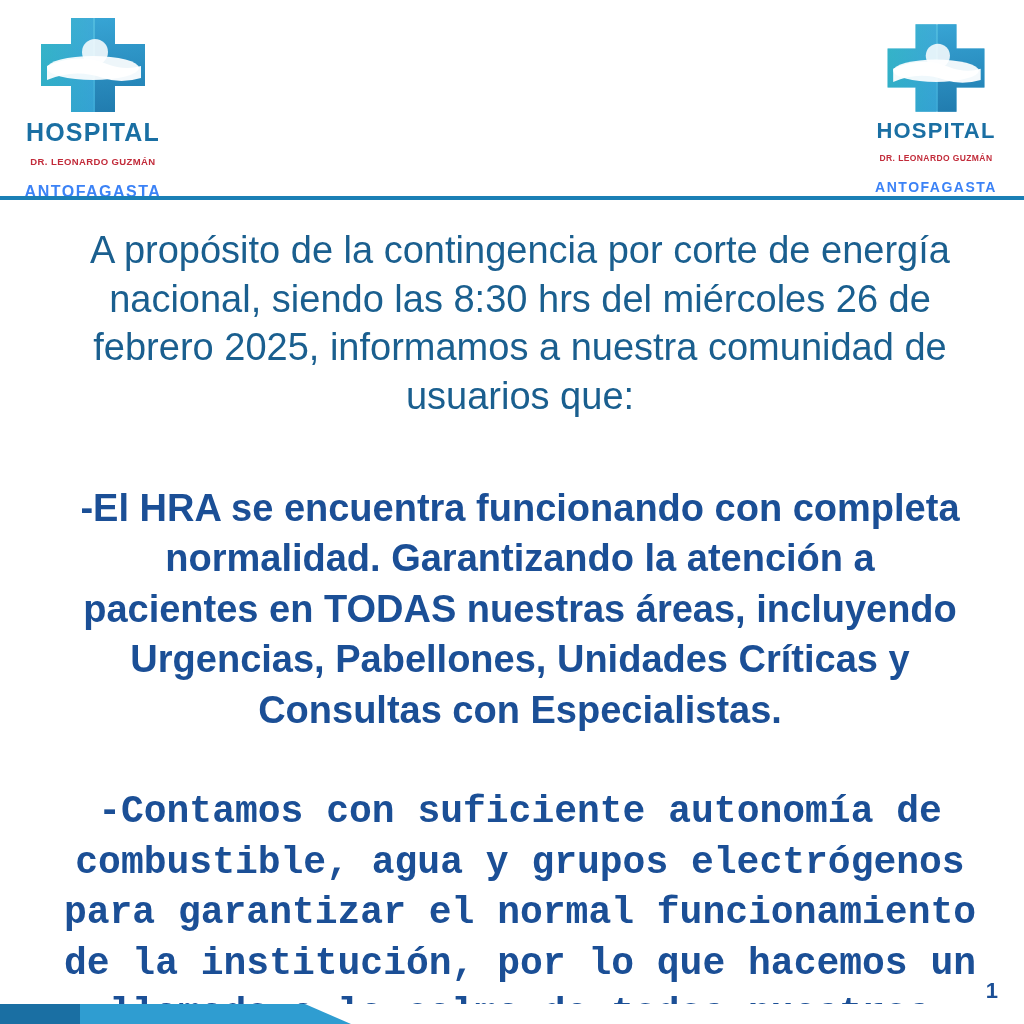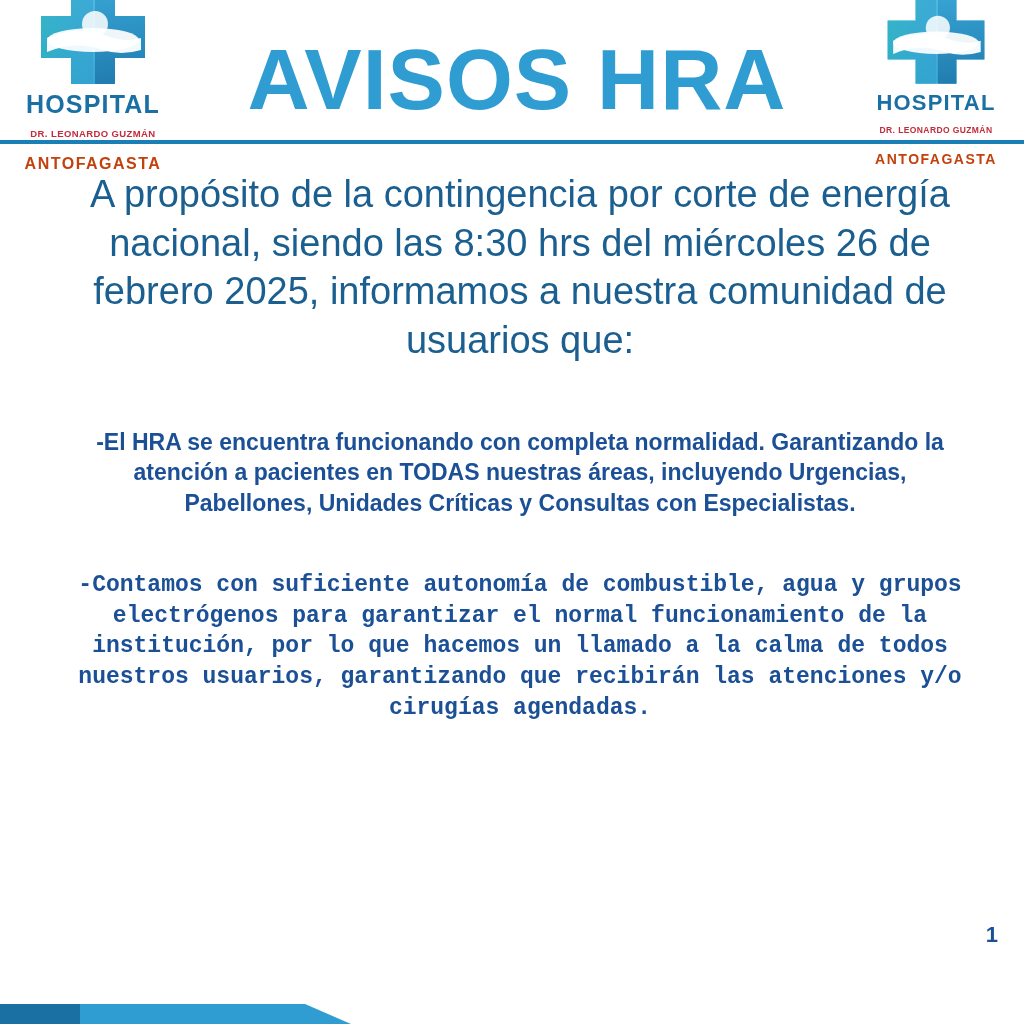--- a/index.html
+++ b/index.html
@@ -12,21 +12,21 @@
     height: 1024px;
     background: #ffffff;
     font-family: "Liberation Sans", sans-serif;
     overflow: hidden;
     position: relative;
   }
 
   
   .header {
     position: relative;
-    height: 144px;
+    height: 200px;
     width: 100%;
     display: flex;
     align-items: center;
     justify-content: space-between;
     padding: 8px 18px 0 18px;
     background: #ffffff;
   }
   .header-rule {
     position: absolute;
     left: 0;
@@ -69,21 +69,21 @@
     font-size: 9.5px;
     font-weight: 700;
     letter-spacing: .4px;
     color: #c22b3a;
     margin-top: 12px;
   }
   .logo-text .l3 {
     font-size: 16px;
     font-weight: 700;
     letter-spacing: 1.5px;
-    color: #c2410c;
+    color: #3b82f6;
     margin-top: 17px;
   }
   .logo-right .logo-text .l1 { font-size: 22px; }
   .logo-right .logo-text .l2 { font-size: 8.5px; }
   .logo-right .logo-text .l3 { font-size: 14px; }
 
   .banner-title {
     flex: 1 1 auto;
     text-align: center;
     font-size: 86px;
@@ -106,21 +106,21 @@
     text-align: center;
     font-size: 38px;
     line-height: 1.28;
     color: #1a5f8f;
     font-weight: 400;
     padding: 0 18px;
   }
 
   .para {
     text-align: center;
-    font-size: 23px;
+    font-size: 38px;
     line-height: 1.33;
     color: #1b4f96;
     font-weight: 700;
     padding: 0 34px;
   }
   .para-1 { margin-top: 62px; }
   .para-2 { margin-top: 52px; padding: 0 18px; font-family: Liberation Mono, monospace; }
 
   .page-number {
     position: absolute;
@@ -205,21 +205,20 @@
         <circle cx="60" cy="40" r="13" fill="#ffffff" opacity="0.85"></circle>
       </svg>
     </div>
     <div class="logo-text">
       <div class="l1">HOSPITAL</div>
       <div class="l2">DR. LEONARDO GUZMÁN</div>
       <div class="l3">ANTOFAGASTA</div>
     </div>
   </div>
 
-  <div class="banner-title">AVISOS HRA</div>
 
   <div class="logo logo-right">
     <div class="logo-mark">
       <svg viewBox="0 0 116 104" width="108" height="98" aria-hidden="true">
         <path d="M36 6 h44 v26 h30 v42 h-30 v26 h-44 v-26 h-30 v-42 h30 z" fill="url(#gradA)"></path>
         <path d="M80 6 h0 v26 h30 v42 h-30 v26 h-20 l0 -94 z" fill="url(#gradB)" opacity="0.75"></path>
         <path d="M36 6 h22 v94 h-22 v-26 h-30 v-42 h30 z" fill="url(#gradC)" opacity="0.55"></path>
         <ellipse cx="58" cy="56" rx="46" ry="12" fill="#ffffff" opacity="0.92"></ellipse>
         <path d="M12 54 q30 -14 60 -2 q18 7 34 2 l0 12 q-20 6 -38 0 q-28 -10 -56 2 z" fill="#ffffff" opacity="0.95"></path>
         <circle cx="60" cy="40" r="13" fill="#ffffff" opacity="0.85"></circle>

